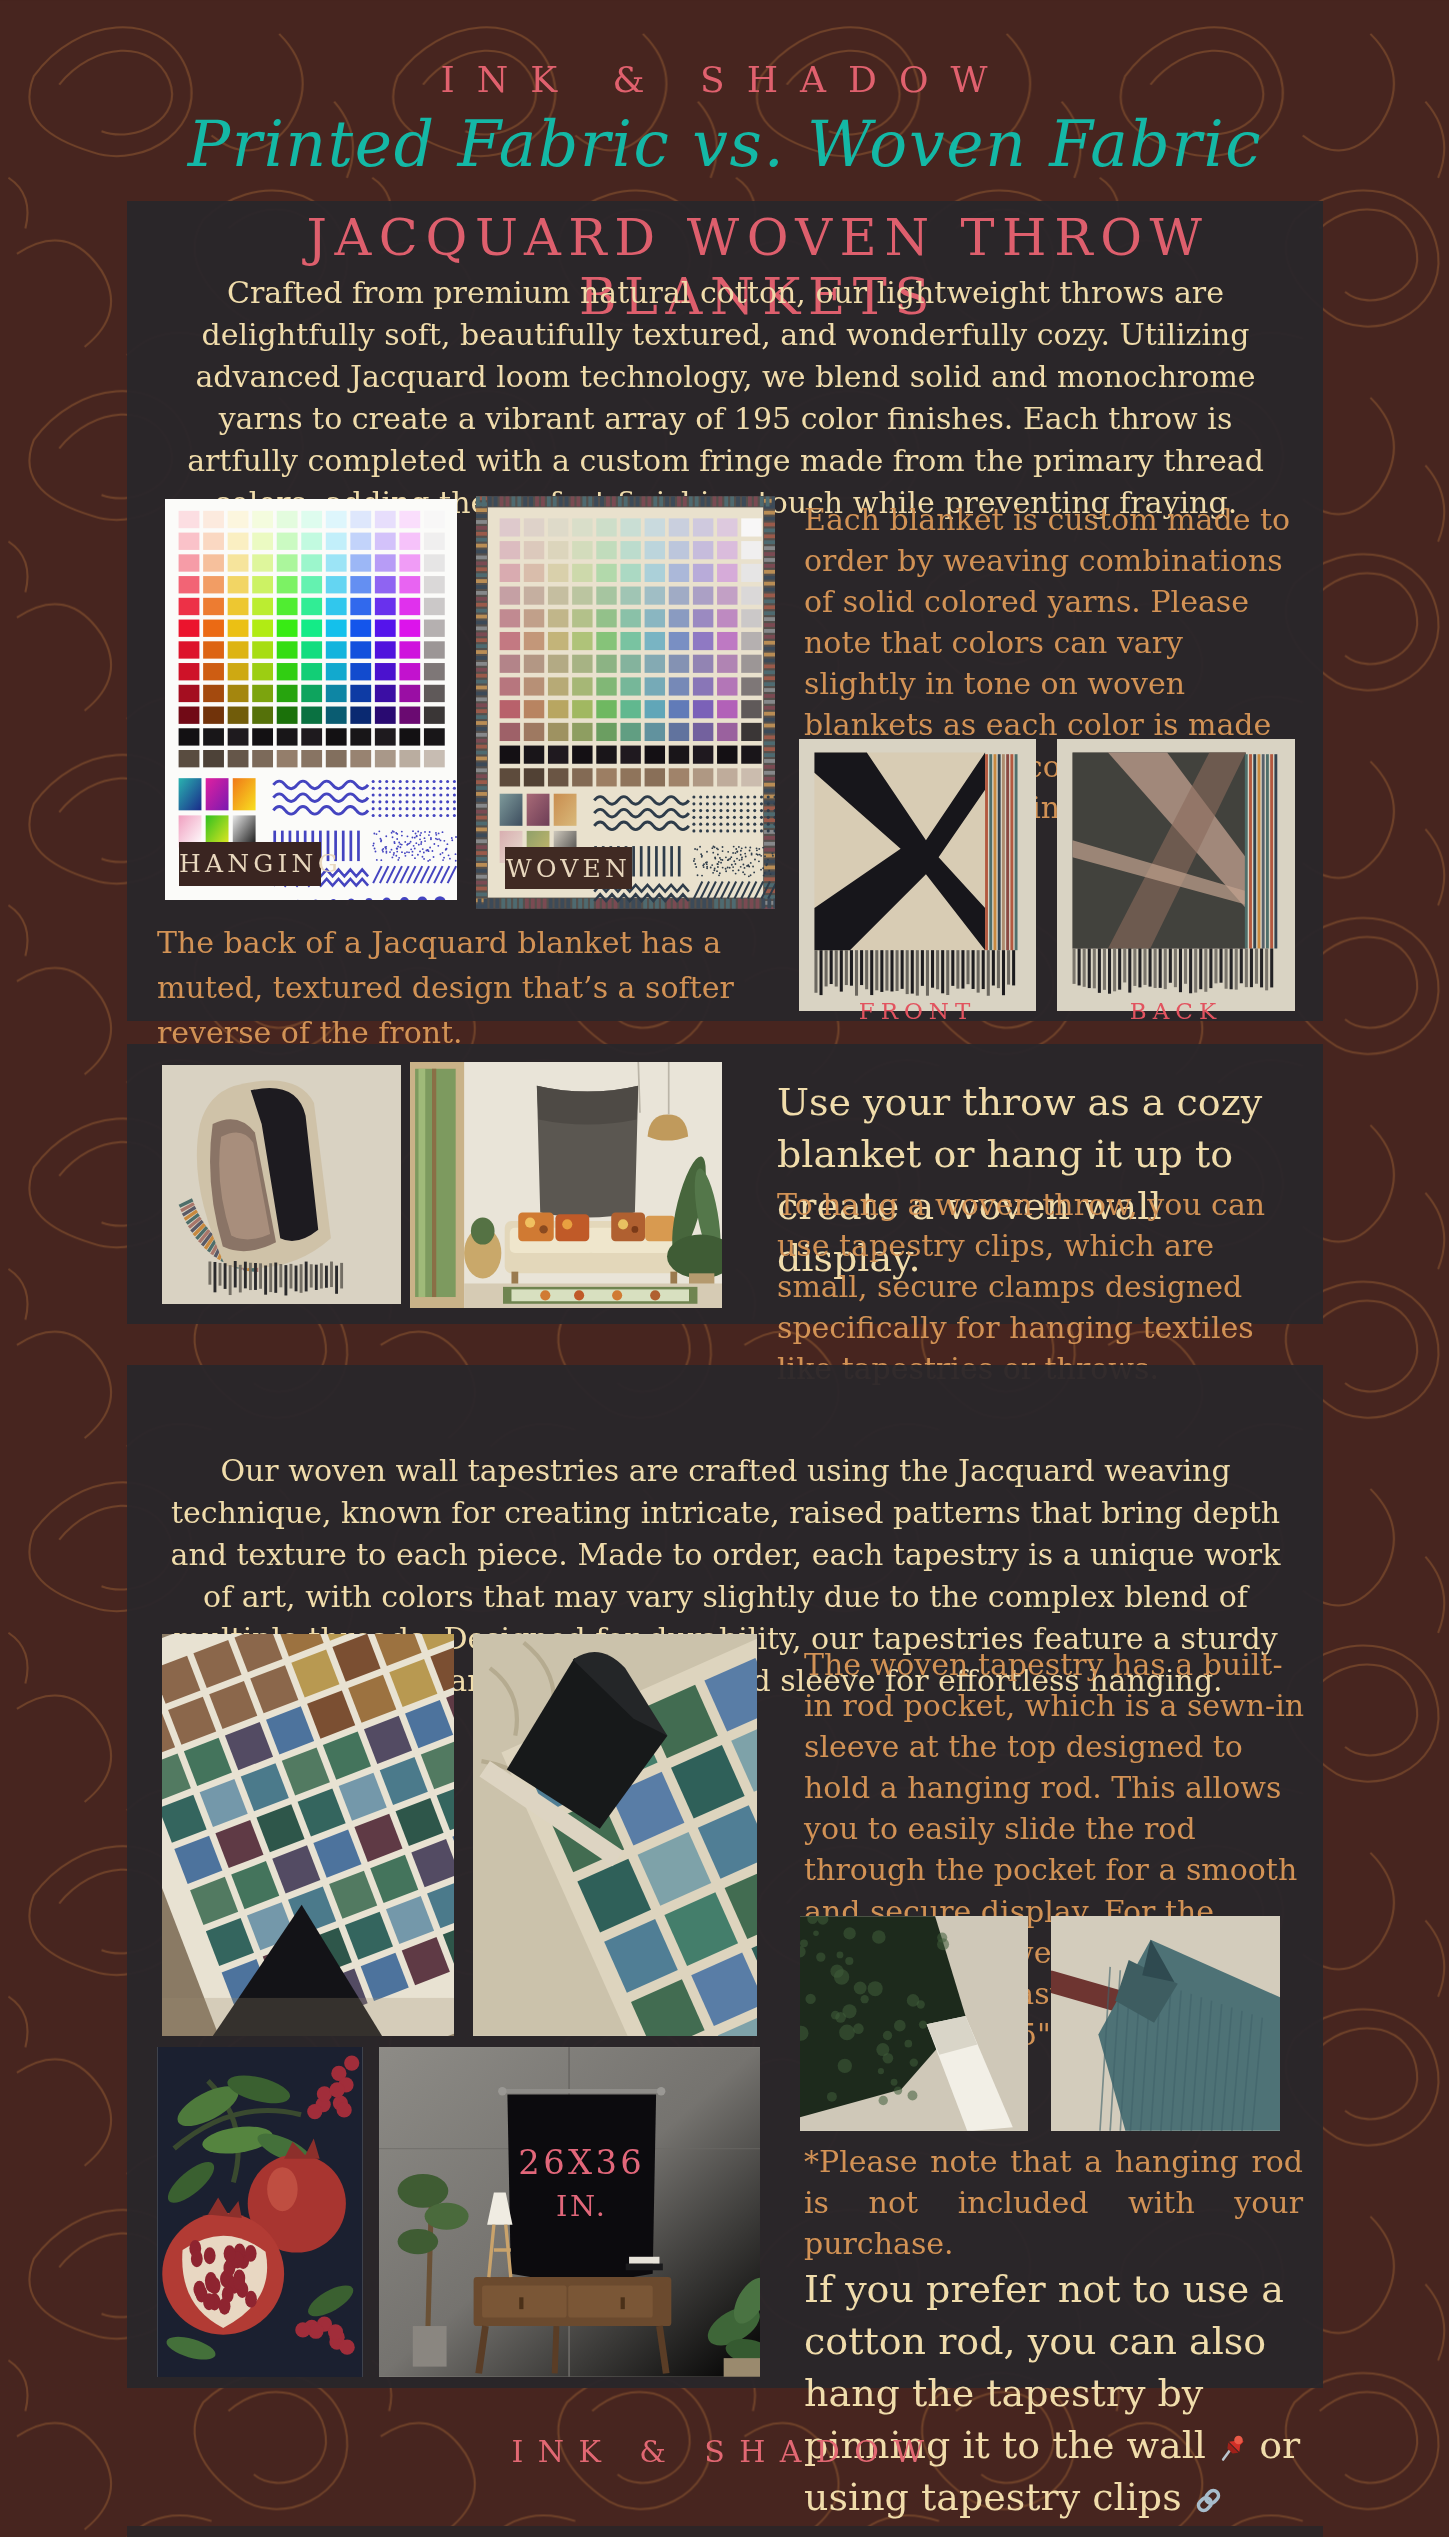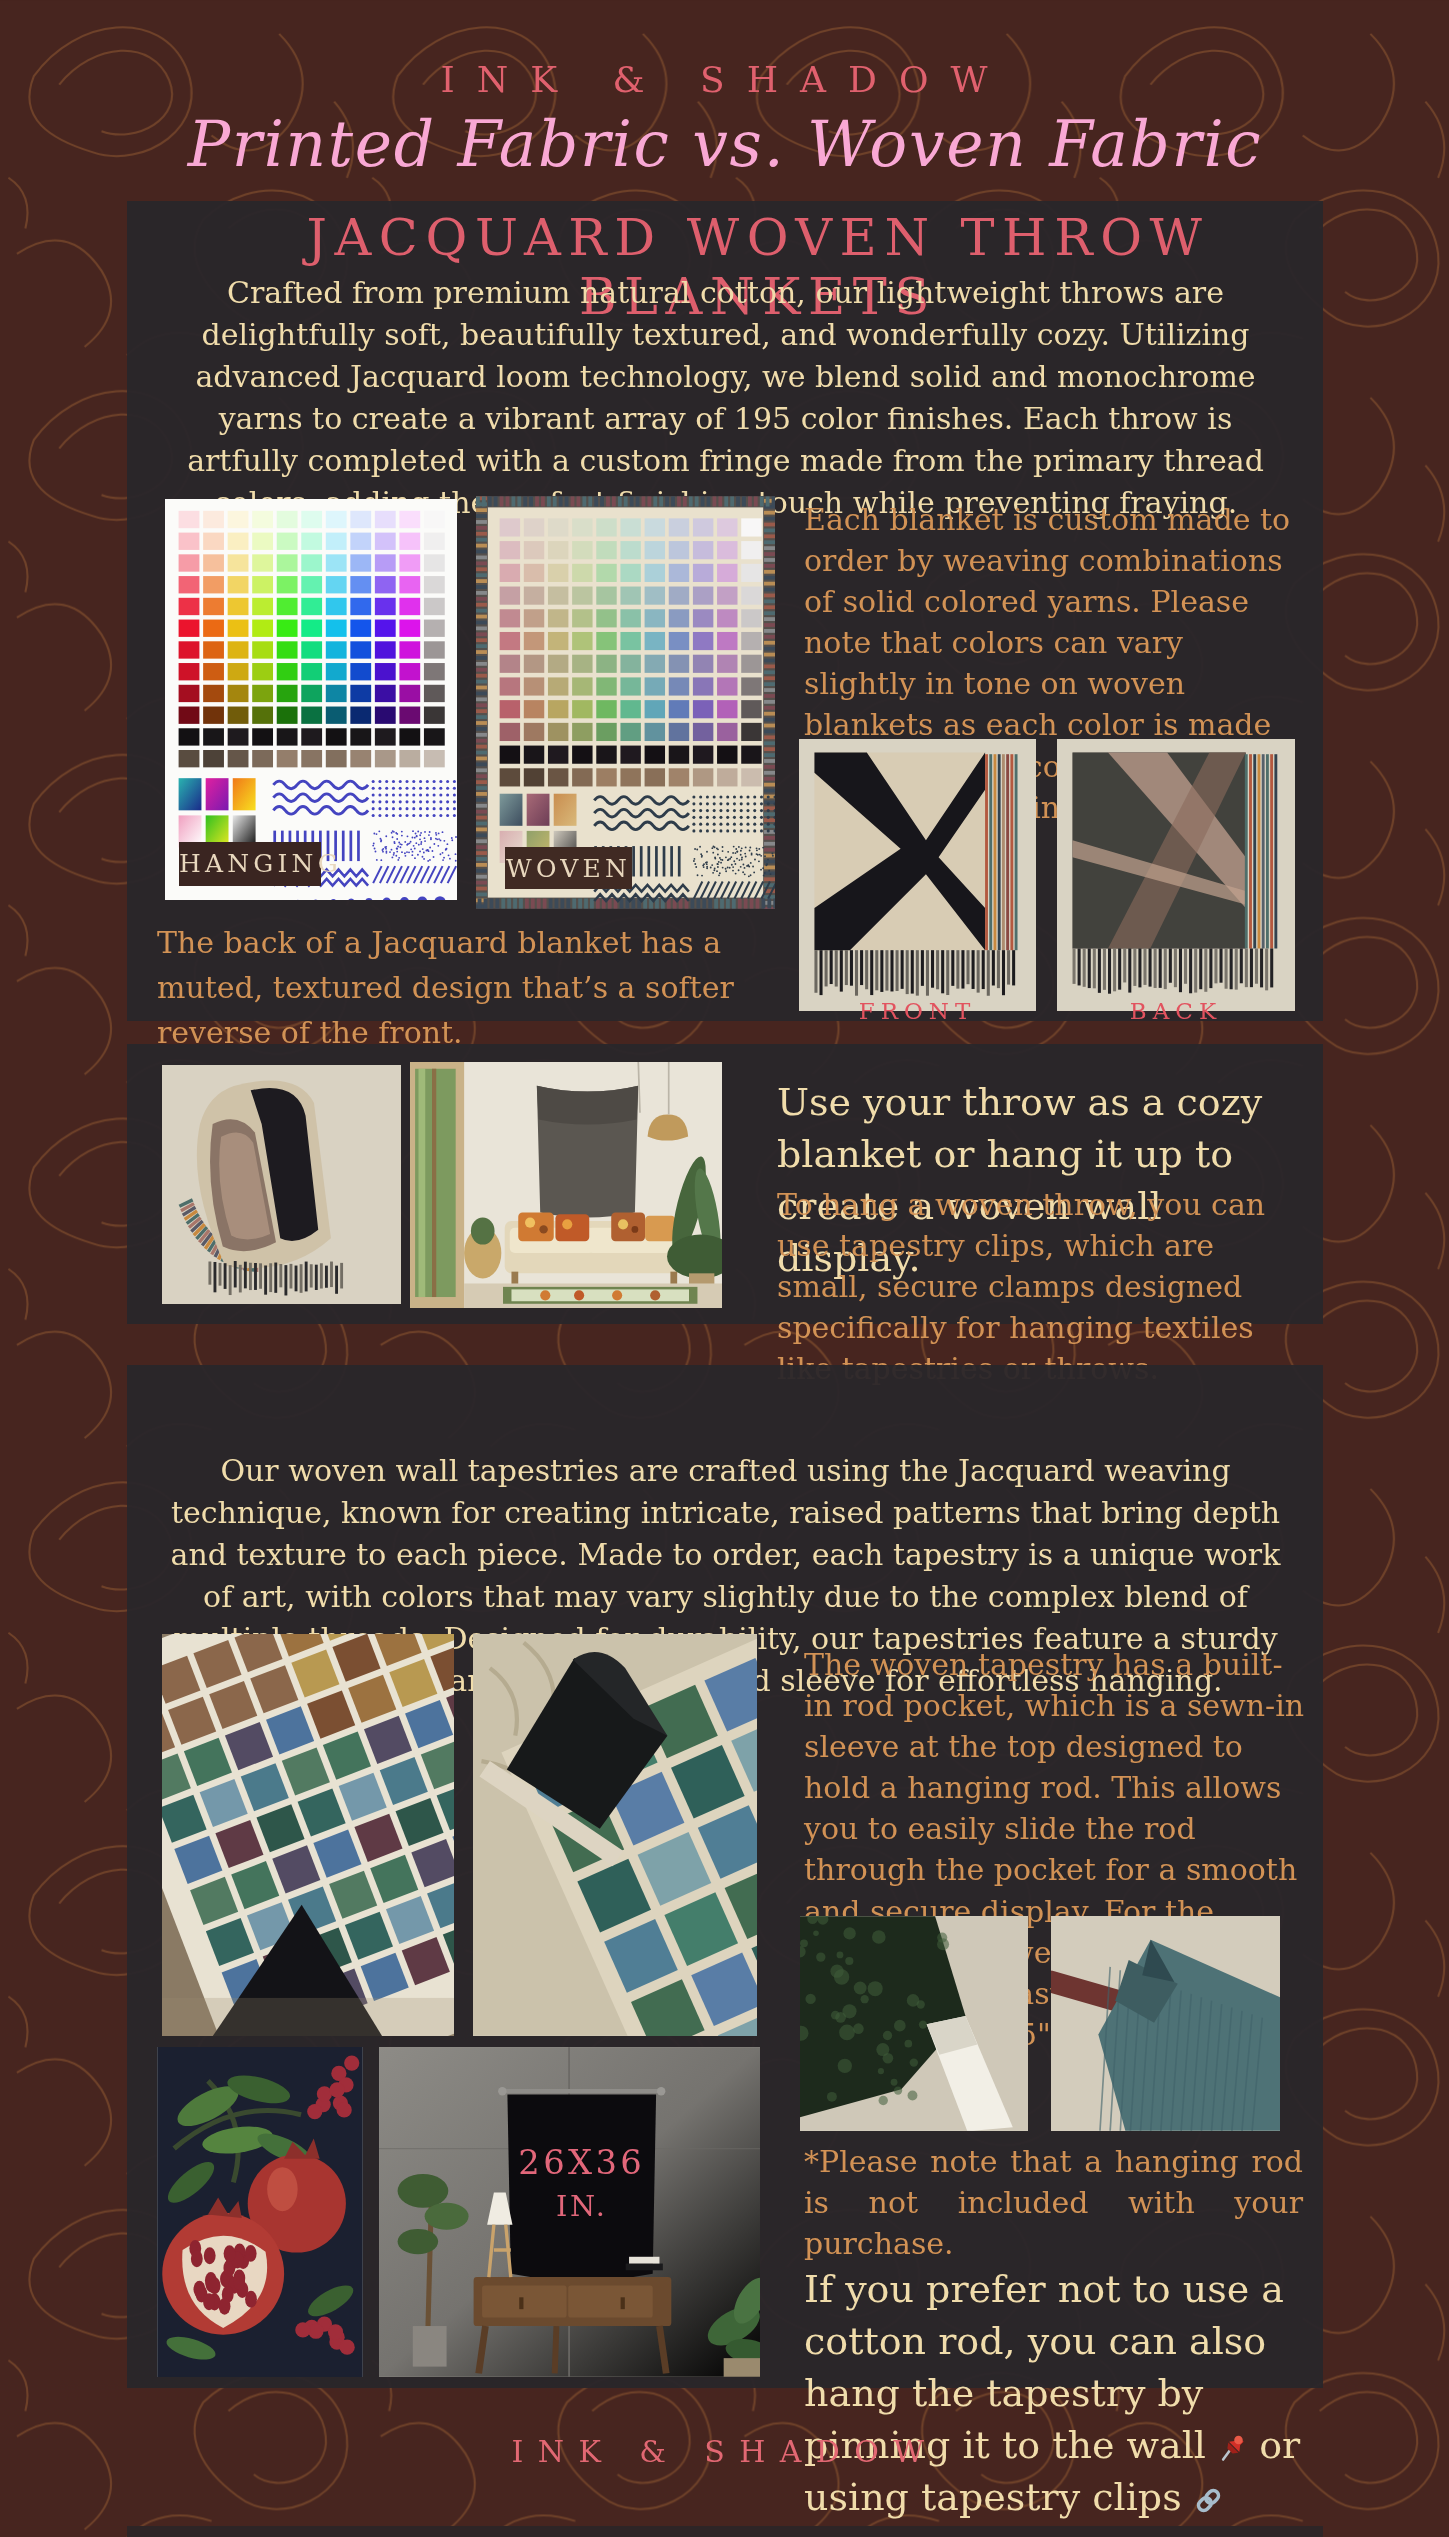--- a/index.html
+++ b/index.html
@@ -8,21 +8,21 @@
   .bg-art{position:absolute;inset:0;z-index:0;}
   .panel{position:absolute;left:127px;width:1196px;background:rgba(41,38,42,0.95);z-index:1;}
   #panel1{top:201px;height:820px;}
   #panel2{top:1044px;height:280px;}
   #panel3{top:1365px;height:1023px;}
   .bottom-strip{position:absolute;left:127px;bottom:0;width:1196px;height:12px;background:#2e2526;z-index:1;}
 
   .brand-top{position:absolute;top:59px;left:0;width:100%;text-align:center;z-index:2;
     color:#e0616e;font-size:36px;letter-spacing:22px;font-weight:400;}
   .script-title{position:absolute;top:108px;left:0;width:100%;text-align:center;z-index:2;
-    color:#f9a8d4;font-size:63px;font-style:italic;letter-spacing:1.7px;}
+    color:#14b8a6;font-size:63px;font-style:italic;letter-spacing:1.7px;}
 
   .h1{position:absolute;width:100%;text-align:center;color:#de5f6d;font-weight:400;}
   #panel1 .h1{top:6.8px;font-size:51px;letter-spacing:7.6px;margin-left:33px;}
   #panel3 .h1{top:15px;font-size:52px;letter-spacing:8.5px;}
 
   .intro{position:absolute;left:40px;width:1117px;text-align:center;color:#f0dcab;
     font-size:30px;line-height:1.40;}
   #panel1 .intro{top:71px;}
   #panel3 .intro{top:85px;}
 

